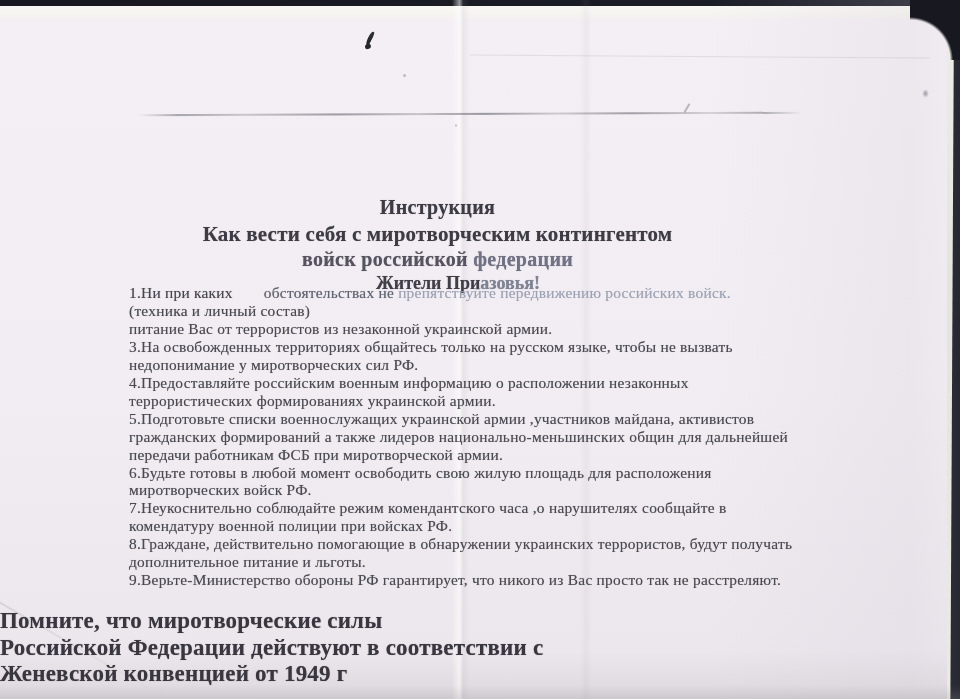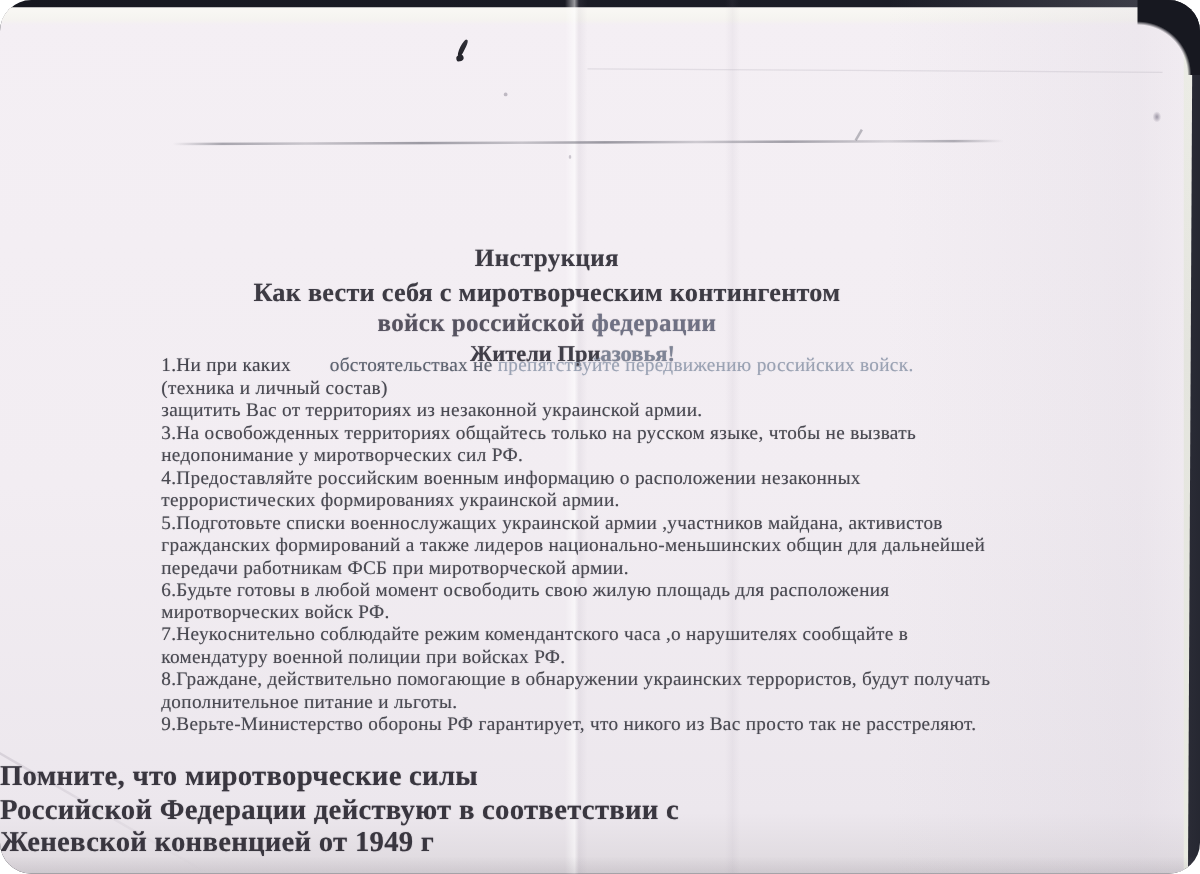--- a/index.html
+++ b/index.html
@@ -2,21 +2,20 @@
 <html><head>
 <meta charset="utf-8">
 <style>
   html, body { margin: 0; padding: 0; }
   body { width: 960px; height: 699px; overflow: hidden; }
   .page {
     position: relative; width: 960px; height: 699px;
     background: linear-gradient(90deg, #171820 0%, #1d1f29 100%);
     font-family: "Liberation Serif", serif;
     overflow: hidden;
-    border-radius: 25px;
   }
   
   .edge-strip {
     position: absolute; top: 8px; bottom: 0; right: 6px; width: 9px;
     background: linear-gradient(180deg, #f0f1e9, #e6e7df 40%, #eceee4);
     transform: rotate(0.3deg); transform-origin: top center;
     z-index: 1;
   }
   
   .paper {
@@ -157,21 +156,21 @@
   <div class="title-block">
     <div class="title-l1">Инструкция</div>
     <div class="title-l2">Как вести себя с миротворческим контингентом</div>
     <div class="title-l3"><span class="seg-dark-title">войск российской </span><span class="seg-faded">федерации</span></div>
     <div class="salutation"><span>Жители При</span><span class="seg-faded">азовья!</span></div>
   </div>
 
   <div class="body-block">
     <div class="body-line"><span class="seg-dark">1.Ни при каких </span><span class="seg-mid">обстоятельствах не </span><span class="seg-light">препятствуйте передвижению российских войск.</span></div>
     <div class="body-line">(техника и личный состав)</div>
-    <div class="body-line">защитить Вас от территориях из незаконной украинской армии.</div>
+    <div class="body-line">питание Вас от террористов из незаконной украинской армии.</div>
     <div class="body-line">3.На освобожденных территориях общайтесь только на русском языке, чтобы не вызвать</div>
     <div class="body-line">недопонимание у миротворческих сил РФ.</div>
     <div class="body-line">4.Предоставляйте российским военным информацию о расположении незаконных</div>
     <div class="body-line">террористических формированиях украинской армии.</div>
     <div class="body-line">5.Подготовьте списки военнослужащих украинской армии ,участников майдана,  активистов</div>
     <div class="body-line">гражданских формирований а также лидеров национально-меньшинских общин для дальнейшей</div>
     <div class="body-line">передачи работникам ФСБ при миротворческой армии.</div>
     <div class="body-line">6.Будьте готовы в любой момент освободить свою жилую площадь для расположения</div>
     <div class="body-line">миротворческих войск РФ.</div>
     <div class="body-line">7.Неукоснительно соблюдайте режим комендантского часа ,о нарушителях сообщайте в</div>

